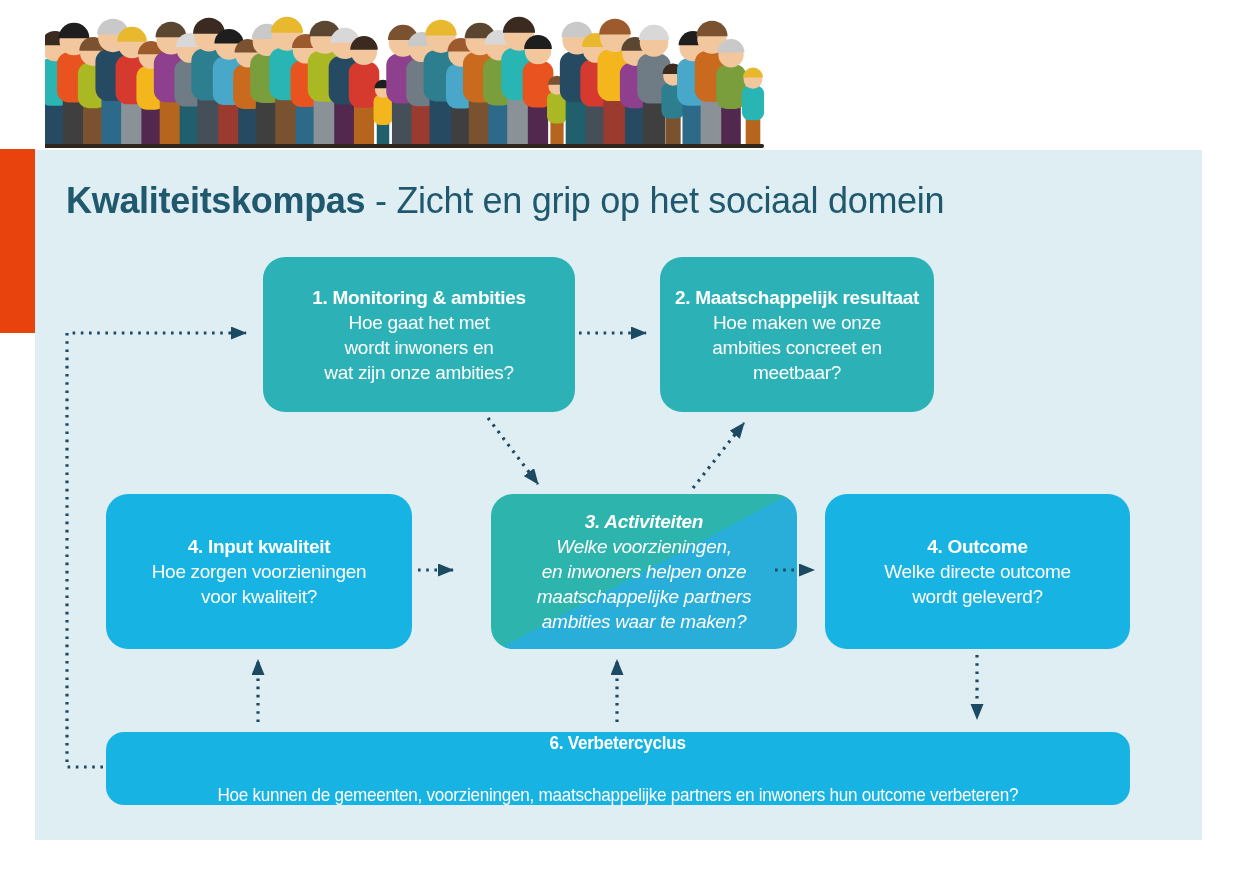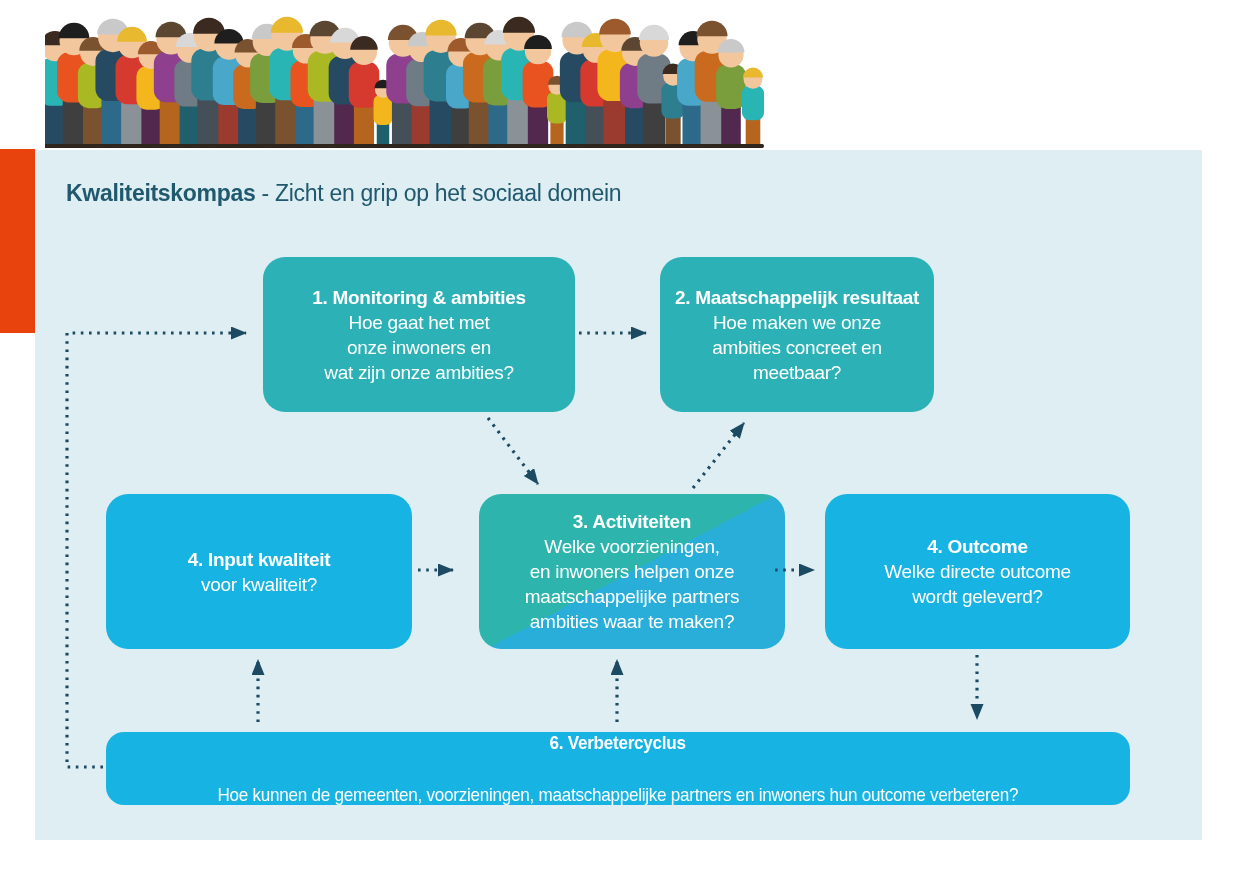--- a/index.html
+++ b/index.html
@@ -2,34 +2,34 @@
 <html><head>
 <meta charset="utf-8">
 <style>
   html,body{margin:0;padding:0;background:#ffffff;}
   .page{position:relative;width:1234px;height:872px;background:#ffffff;overflow:hidden;
         font-family:"Liberation Sans", sans-serif;}
   .accent-bar{position:absolute;left:0;top:149px;width:35px;height:184px;background:var(--accent,#e8430c);}
   .panel{position:absolute;left:35px;top:150px;width:1167px;height:690px;background:var(--panel,#dfeef3);}
   #crowd{position:absolute;left:45px;top:4px;width:725px;height:146px;}
   #arrows{position:absolute;left:0;top:0;width:1234px;height:872px;pointer-events:none;z-index:3;}
-  h1.title{position:absolute;left:66px;top:181px;margin:0;font-size:23px;line-height:1.1;
+  h1.title{position:absolute;left:66px;top:181px;margin:0;font-size:36px;line-height:1.1;
            font-weight:400;letter-spacing:-0.3px;color:var(--title,#20596e);z-index:2;}
   h1.title .t-bold{font-weight:700;}
   .box{position:absolute;z-index:2;border-radius:22px;color:#fff;display:flex;flex-direction:column;
        justify-content:center;align-items:center;text-align:center;font-size:19px;line-height:25px;
        letter-spacing:-0.3px;padding:6px 10px;box-sizing:border-box;}
   .box .bt{font-weight:700;white-space:nowrap;}
   .box .bl{font-weight:400;white-space:nowrap;}
   .teal{background:var(--teal,#2cb2b6);}
   .blue{background:var(--blue,#17b3e3);text-align:right;}
   .split{background:linear-gradient(152deg,var(--splitteal,#2db4ad) 0 50%,var(--splitblue,#29aed9) 50% 100%);}
   #b1{left:263px;top:257px;width:312px;height:155px;}
   #b2{left:660px;top:257px;width:274px;height:155px;}
-  #b3{left:479px;top:494px;width:306px;height:155px;}
+  #b3{left:491px;top:494px;width:306px;height:155px;font-style:italic;}
   #b4{left:106px;top:494px;width:306px;height:155px;}
   #b5{left:825px;top:494px;width:305px;height:155px;}
   #b6{left:106px;top:732px;width:1024px;height:73px;border-radius:18px;line-height:24px;gap:28px;}
   #b6 .cond{transform:scaleX(0.9);}
 </style>
 </head>
 <body>
 
 <div class="page" style="--title: #20596e; --panel: #dfeef3; --accent: #e8430c; --teal: #2cb2b6; --blue: #17b3e3; --splitteal: #2db4ad; --splitblue: #29aed9;">
 
@@ -315,41 +315,42 @@
         <polyline points="775,570 814,570" fill="none" stroke="#1d4a63" stroke-width="3.2" stroke-dasharray="2.6 5.6" marker-end="url(#ah)"></polyline>
         <polyline points="258,722 258,660" fill="none" stroke="#1d4a63" stroke-width="3.2" stroke-dasharray="2.6 5.6" marker-end="url(#ah)"></polyline>
         <polyline points="617,722 617,660" fill="none" stroke="#1d4a63" stroke-width="3.2" stroke-dasharray="2.6 5.6" marker-end="url(#ah)"></polyline>
         <polyline points="977,655 977,719" fill="none" stroke="#1d4a63" stroke-width="3.2" stroke-dasharray="2.6 5.6" marker-end="url(#ah)"></polyline>
       </g>
   </svg>
 
   <div class="box teal" id="b1">
     <div class="bt">1. Monitoring &amp; ambities</div>
     <div class="bl">Hoe gaat het met</div>
-    <div class="bl">onze inwoners en</div>
+    <div class="bl">wordt inwoners en</div>
     <div class="bl">wat zijn onze ambities?</div>
   </div>
 
   <div class="box teal" id="b2">
     <div class="bt">2. Maatschappelijk resultaat</div>
     <div class="bl">Hoe maken we onze</div>
     <div class="bl">ambities concreet en</div>
     <div class="bl">meetbaar?</div>
   </div>
 
   <div class="box split" id="b3">
     <div class="bt">3. Activiteiten</div>
     <div class="bl">Welke voorzieningen,</div>
     <div class="bl">en inwoners helpen onze</div>
     <div class="bl">maatschappelijke partners</div>
     <div class="bl">ambities waar te maken?</div>
   </div>
 
   <div class="box blue" id="b4">
     <div class="bt">4. Input kwaliteit</div>
+    <div class="bl">Hoe zorgen voorzieningen</div>
     <div class="bl">voor kwaliteit?</div>
   </div>
 
   <div class="box blue" id="b5">
     <div class="bt">4. Outcome</div>
     <div class="bl">Welke directe outcome</div>
     <div class="bl">wordt geleverd?</div>
   </div>
 
   <div class="box blue" id="b6">

